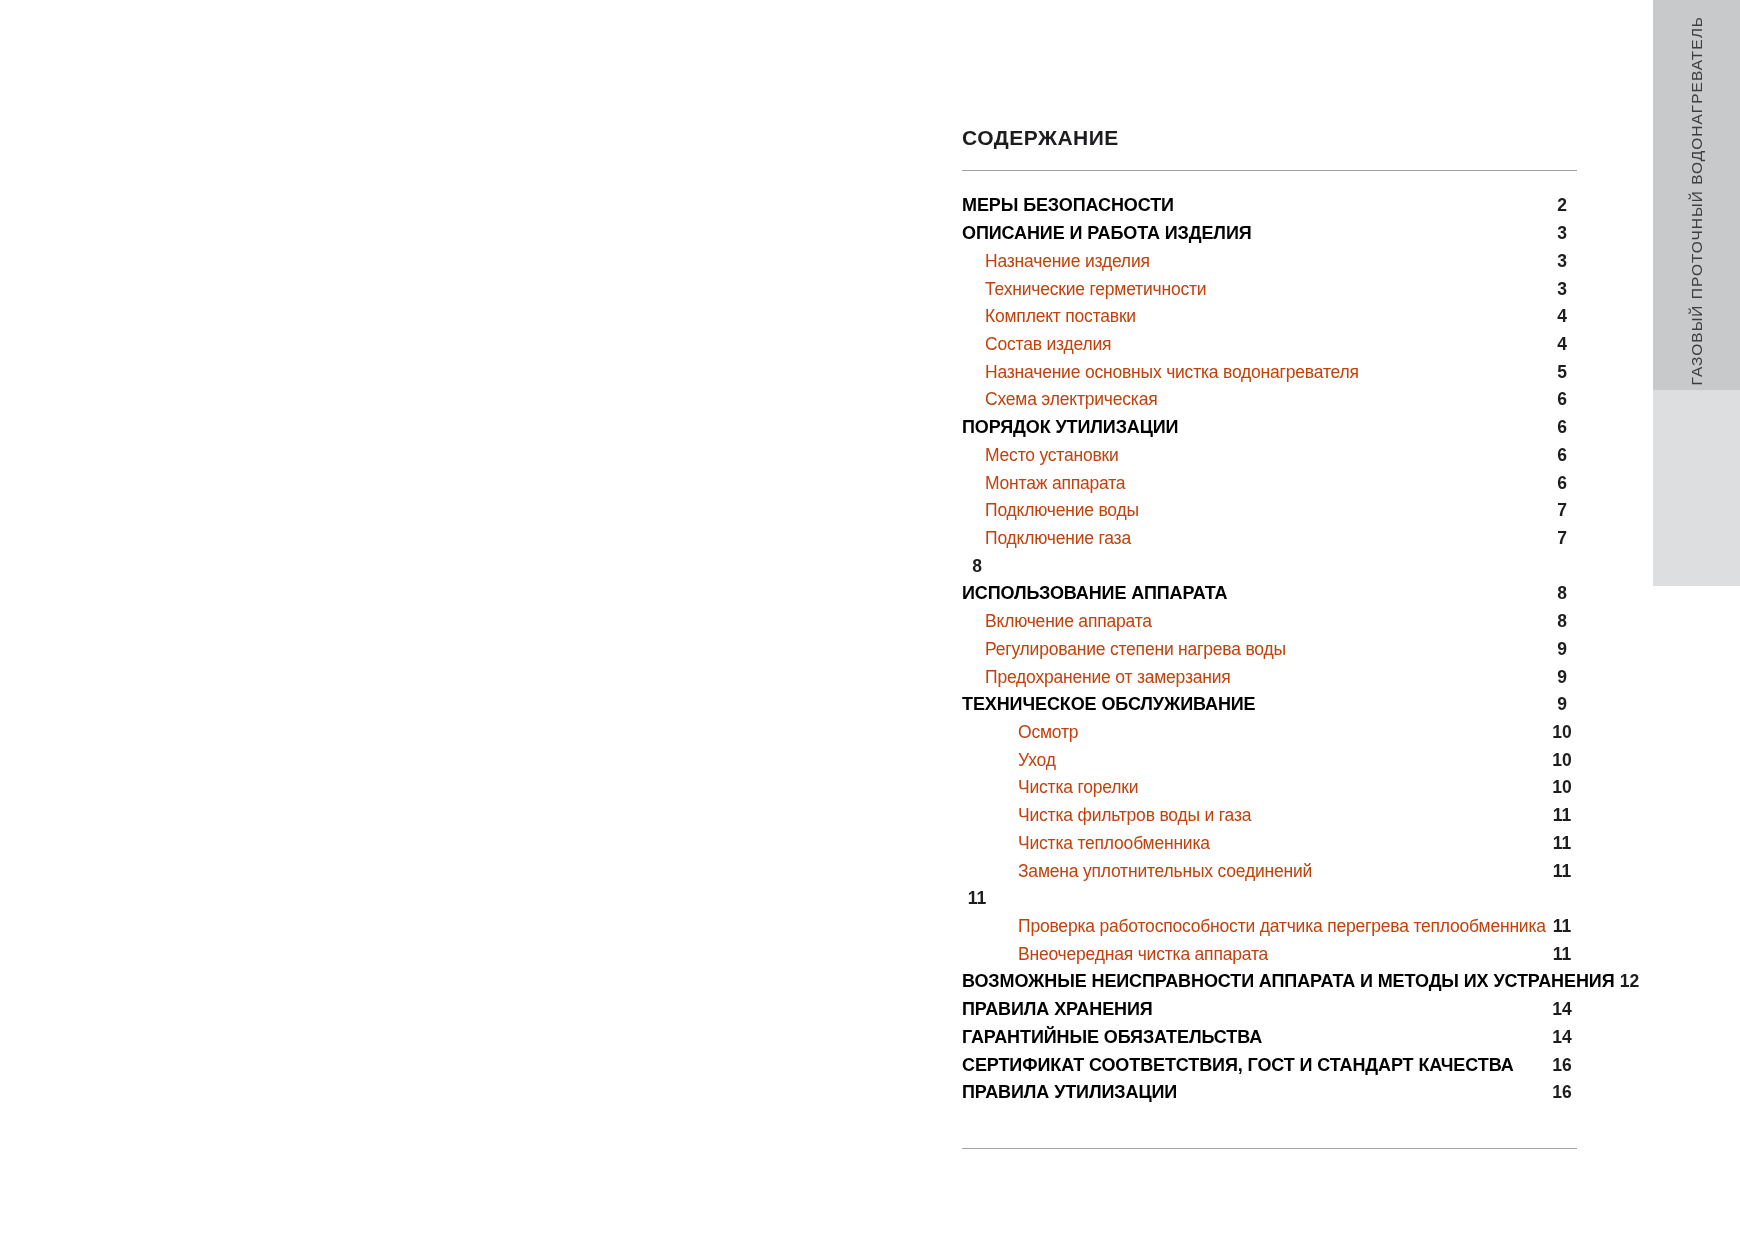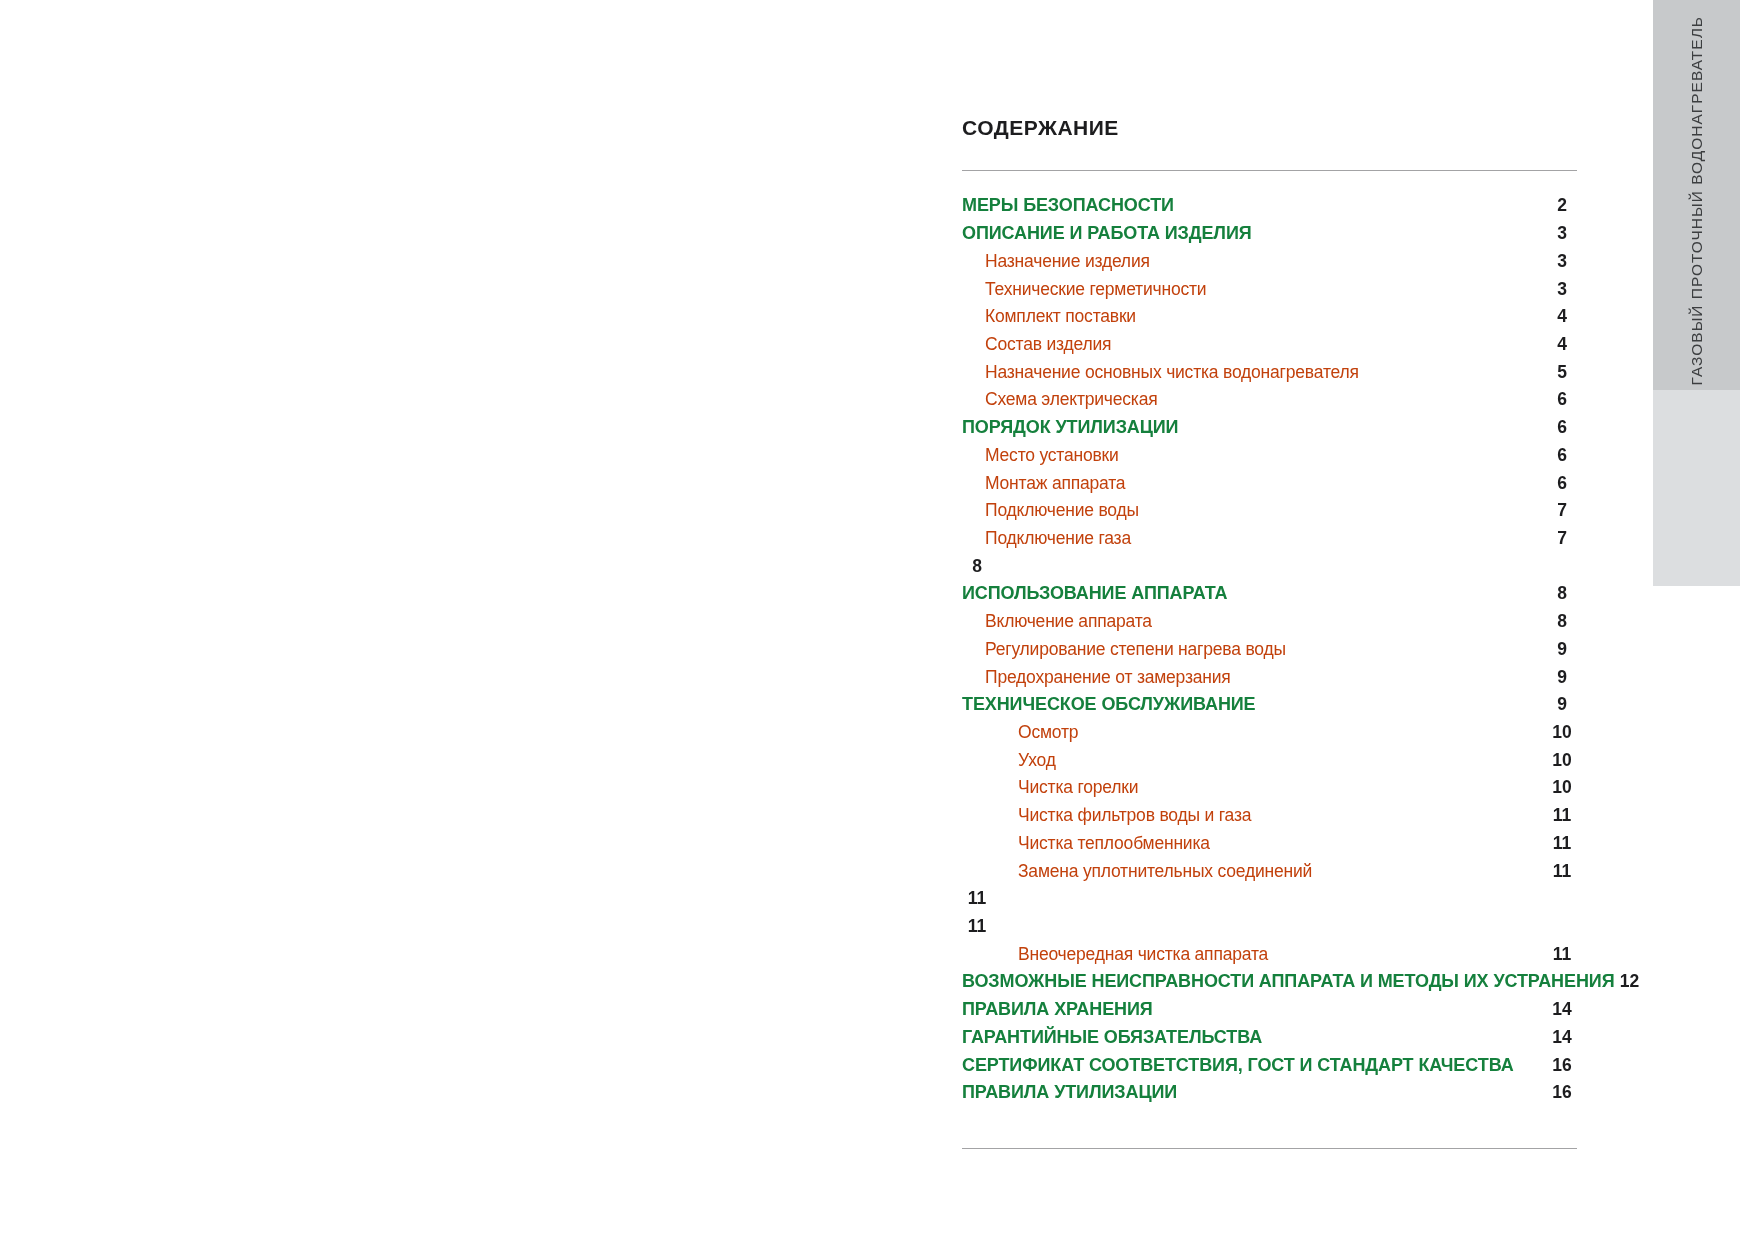--- a/index.html
+++ b/index.html
@@ -48,21 +48,21 @@
 
   
   .content {
     position: absolute;
     left: 962px;
     top: 0;
     width: 615px;
   }
   .page-title {
     position: absolute;
-    top: 116px;
+    top: 126px;
     left: 0;
     font-size: 21px;
     font-weight: 700;
     letter-spacing: 0.5px;
     color: #1d1d1f;
   }
   .rule {
     position: absolute;
     left: 0;
     width: 615px;
@@ -86,21 +86,21 @@
   }
   .toc-row .label {
     font-size: 17.5px;
     color: #c2410c;
     letter-spacing: -0.2px;
     white-space: nowrap;
   }
   .toc-row.bold .label {
     font-size: 18px;
     font-weight: 700;
-    color: #15803d;
+    color: #000000;
     letter-spacing: -0.1px;
   }
   .toc-row.level-1 .label { padding-left: 23px; }
   .toc-row.level-2 .label { padding-left: 56px; }
   .toc-row .num {
     flex-shrink: 0;
     width: 30px;
     text-align: center;
     font-size: 17.5px;
     font-weight: 700;
@@ -238,20 +238,21 @@
   <div class="toc-row level-2">
     <span class="label">Замена уплотнительных соединений</span>
     <span class="num">11</span>
   </div>
 
   <div class="toc-row level-2">
     <span class="num">11</span>
   </div>
 
   <div class="toc-row level-2">
+    <span class="label">Проверка работоспособности датчика перегрева теплообменника</span>
     <span class="num">11</span>
   </div>
 
   <div class="toc-row level-2">
     <span class="label">Внеочередная чистка аппарата</span>
     <span class="num">11</span>
   </div>
 
   <div class="toc-row level-0 bold">
     <span class="label">ВОЗМОЖНЫЕ НЕИСПРАВНОСТИ АППАРАТА И МЕТОДЫ ИХ УСТРАНЕНИЯ</span>

